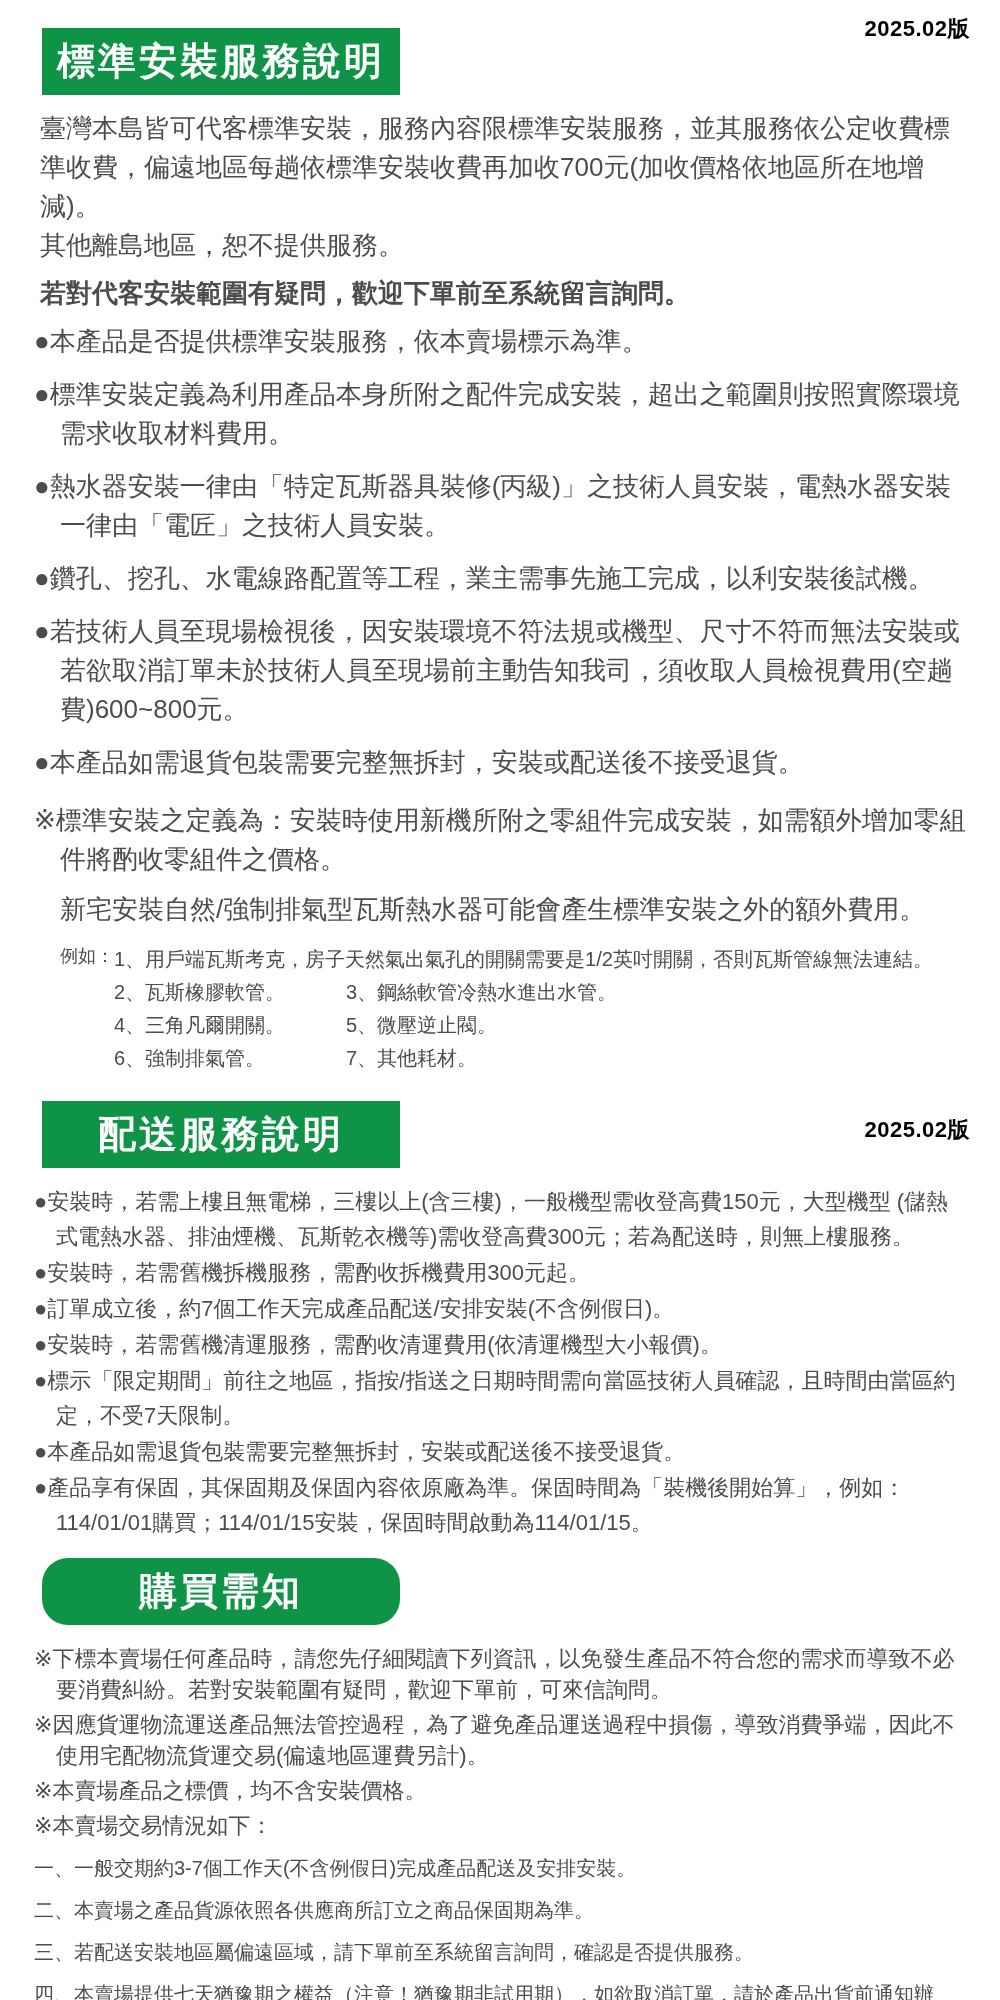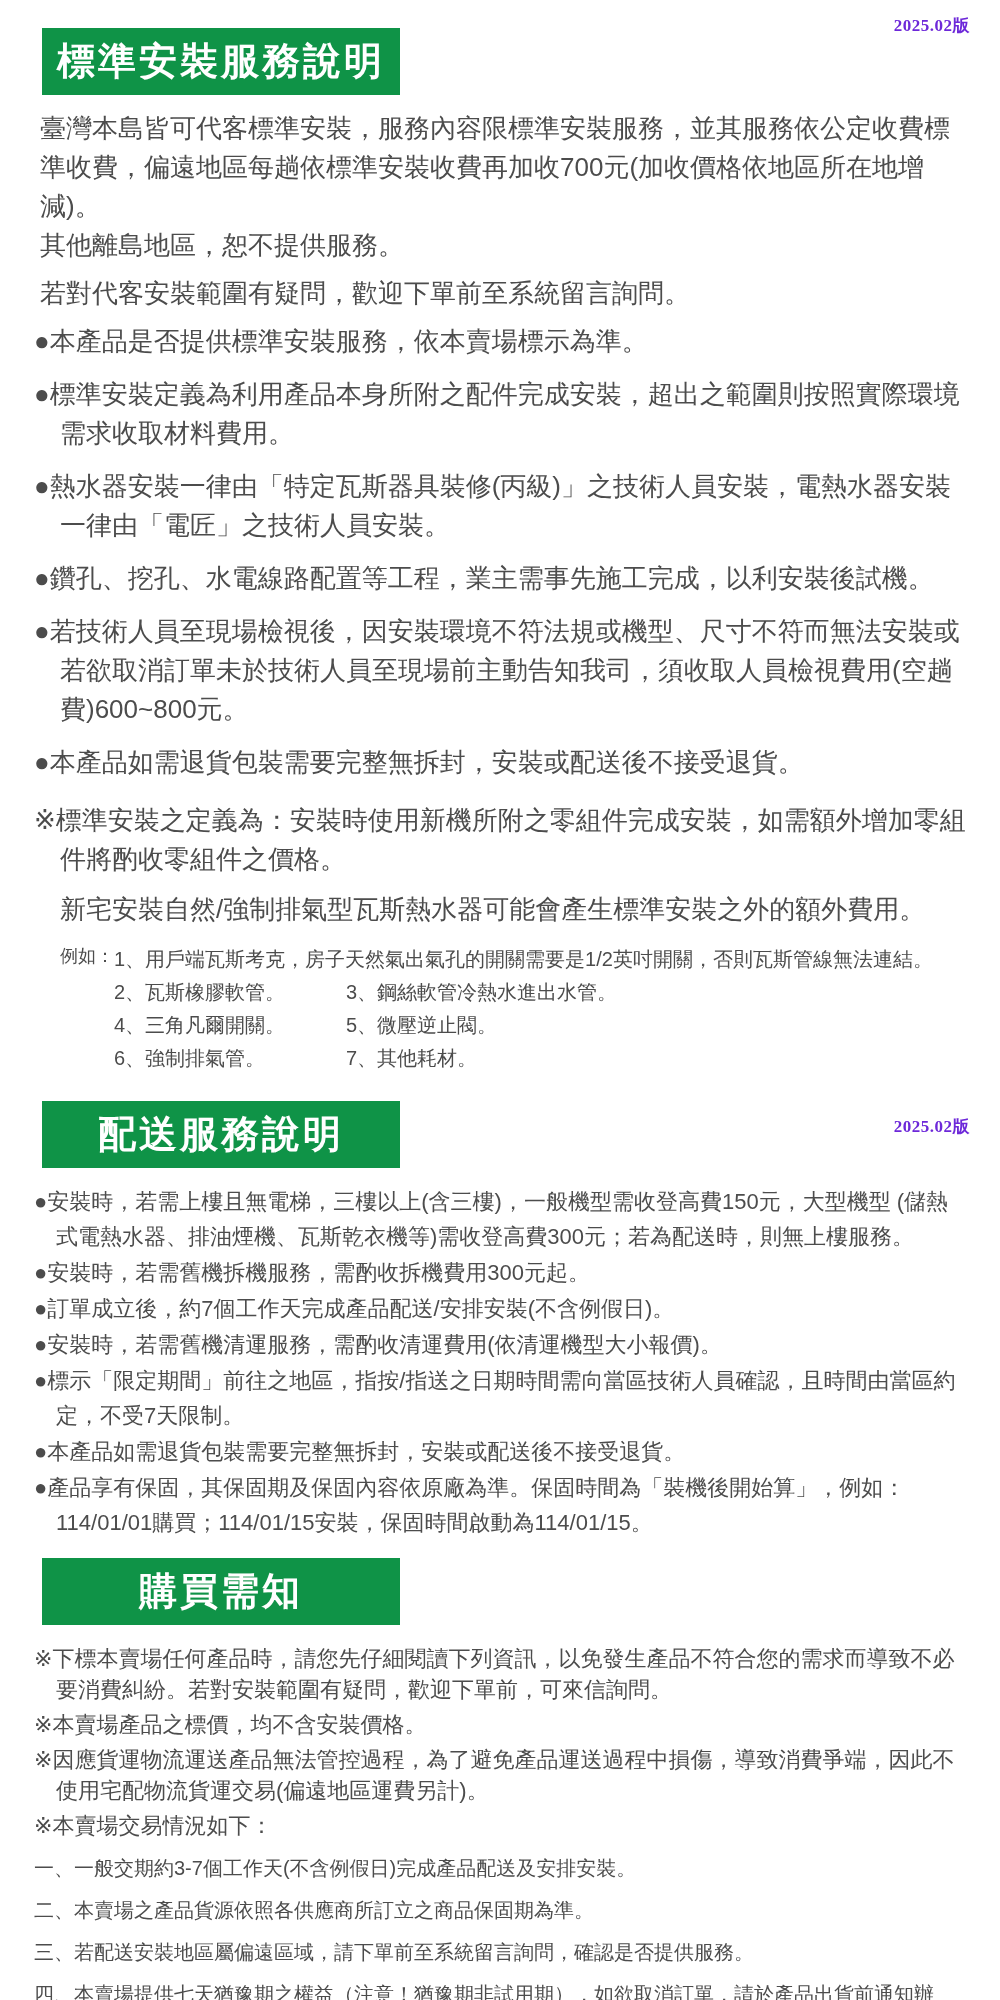--- a/index.html
+++ b/index.html
@@ -6,36 +6,36 @@
   html, body { background:#ffffff; }
   body {
     width:1000px;
     font-family:"Liberation Sans","DejaVu Sans",sans-serif;
     color:#4c4c4c;
   }
   .page { width:1000px; min-height:2000px; padding:14px 30px 24px 34px; position:relative; background:#fff; }
   .section { position:relative; }
   .version {
     position:absolute; right:0; top:0;
-    font-family:Liberation Serif, serif;
-    font-weight:bold; font-size:17px; color:#6d28d9; letter-spacing:0.5px;
+    font-family:Liberation Sans, sans-serif;
+    font-weight:bold; font-size:22px; color:#000000; letter-spacing:0.5px;
   }
   .title-box {
     width:358px; height:67px; margin-left:8px;
     background:#0f9347; color:#ffffff;
     display:flex; align-items:center; justify-content:center;
     font-size:38px; font-weight:bold; letter-spacing:3px;
   }
   
   .s1 { padding-top:8px; }
   .s1 .title-box { margin-top:6px; }
   .para { font-size:26px; line-height:39px; padding-left:6px; }
   .para.first { margin-top:14px; }
   .para.tail { margin-top:0; }
-  .para.gap { margin-top:9px; }
+  .para.gap { margin-top:9px;font-weight:bold; }
   .bullet1 {
     font-size:26px; line-height:39px;
     padding-left:26px; text-indent:-26px; margin-top:14px;
   }
   .bullet1.big-gap { margin-top:9px; }
   .note1 {
     font-size:26px; line-height:39px;
     padding-left:26px; text-indent:-26px; margin-top:19px;
   }
   .subline { font-size:26px; line-height:39px; padding-left:26px; margin-top:11px; }
@@ -47,21 +47,21 @@
   
   .s2 { margin-top:26px; }
   .s2 .title-box { margin-top:24px; margin-bottom:16px; }
   .s2 .version { top:14px; }
   .bullet2 {
     font-size:22px; line-height:35px;
     padding-left:22px; text-indent:-22px; margin-top:1px;
   }
   
   .s3 { margin-top:18px; }
-  .s3 .title-box { margin-bottom:18px; }
+  .s3 .title-box { margin-bottom:18px;border-radius:26px; }
   .note3 {
     font-size:22px; line-height:31px;
     padding-left:22px; text-indent:-22px; margin-top:4px;
   }
   .item3 {
     font-size:20px; line-height:30px;
     padding-left:44px; text-indent:-44px; margin-top:12px;
   }
   .u { text-decoration:underline; text-underline-offset:4px; }
 </style>
@@ -122,22 +122,22 @@
     <p class="bullet2">●本產品如需退貨包裝需要完整無拆封，安裝或配送後不接受退貨。</p>
     <p class="bullet2">●產品享有保固，其保固期及保固內容依原廠為準。保固時間為「裝機後開始算」，例如：114/01/01購買；114/01/15安裝，保固時間啟動為114/01/15。</p>
   </div>
 
   <div class="section s3">
     <div class="title-box">
       <span>購買需知</span>
     </div>
 
     <p class="note3">※下標本賣場任何產品時，請您先仔細閱讀下列資訊，以免發生產品不符合您的需求而導致不必要消費糾紛。若對安裝範圍有疑問，歡迎下單前，可來信詢問。</p>
+    <p class="note3">※因應貨運物流運送產品無法管控過程，為了避免產品運送過程中損傷，導致消費爭端，因此不使用宅配物流貨運交易(偏遠地區運費另計)。</p>
     <p class="note3">※本賣場產品之標價，均不含安裝價格。</p>
-    <p class="note3">※因應貨運物流運送產品無法管控過程，為了避免產品運送過程中損傷，導致消費爭端，因此不使用宅配物流貨運交易(偏遠地區運費另計)。</p>
     <p class="note3">※本賣場交易情況如下：</p>
 
     <p class="item3">一、一般交期約3-7個工作天(不含例假日)完成產品配送及安排安裝。</p>
     <p class="item3">二、本賣場之產品貨源依照各供應商所訂立之商品保固期為準。</p>
     <p class="item3">三、若配送安裝地區屬偏遠區域，請下單前至系統留言詢問，確認是否提供服務。</p>
     <p class="item3"><span>四、本賣場提供七天猶豫期之權益（注意！猶豫期非試用期），</span><span class="u">如欲取消訂單</span><span>，請於</span><span class="u">產品出貨前通知辦理</span><span>，辦理退貨商品必須是全新狀態且包裝完整，商品一經拆封或安裝，等同商品價值已受損，僅能以福利品出售，若需退換貨，我方須收取價值損失之費用(回復原狀、整新費)，請先確認商品正確，再行拆封/使用，以免產生消費爭議。</span></p>
 
   </div>
 
 </div>

